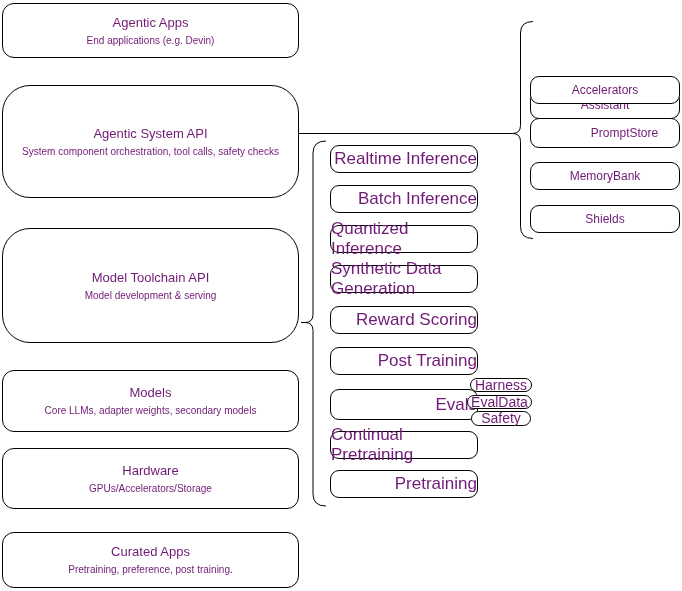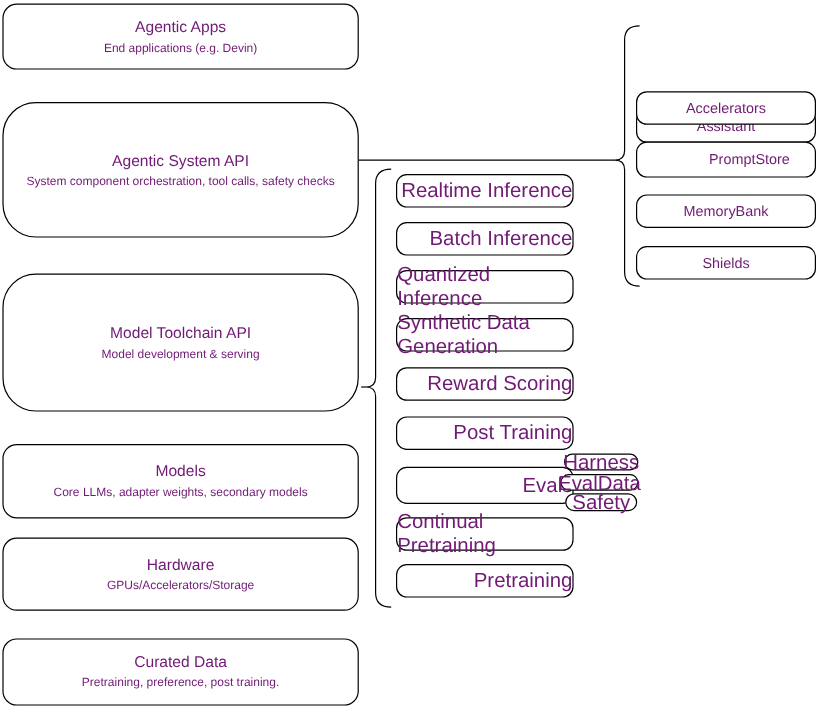--- a/index.html
+++ b/index.html
@@ -94,21 +94,21 @@
   
   .tag {
     position: absolute;
     box-sizing: border-box;
     border: 1px solid #000000;
     border-radius: 999px;
     background: #ffffff;
     display: flex;
     align-items: center;
     justify-content: center;
-    font-size: 17px;
+    font-size: 14px;
     line-height: 11px;
     z-index: 3;
   }
   .tag-0 { left: 470px; top: 378px; width: 62px; height: 14px; }
   .tag-1 { left: 467px; top: 395px; width: 65px; height: 14px; }
   .tag-2 { left: 471px; top: 411px; width: 60px; height: 15px; }
 </style>
 </head>
 <body>
 
@@ -135,21 +135,21 @@
   </div>
   <div class="lbox lbox-3">
     <div class="btitle">Models</div>
     <div class="bsub">Core LLMs, adapter weights, secondary models</div>
   </div>
   <div class="lbox lbox-4">
     <div class="btitle">Hardware</div>
     <div class="bsub">GPUs/Accelerators/Storage</div>
   </div>
   <div class="lbox lbox-5">
-    <div class="btitle">Curated Data</div>
+    <div class="btitle">Curated Apps</div>
     <div class="bsub">Pretraining, preference, post training.</div>
   </div>
 
   <div class="mbox m0">
     <span>Realtime Inference</span>
   </div>
   <div class="mbox m1">
     <span>Batch Inference</span>
   </div>
   <div class="mbox m2">

